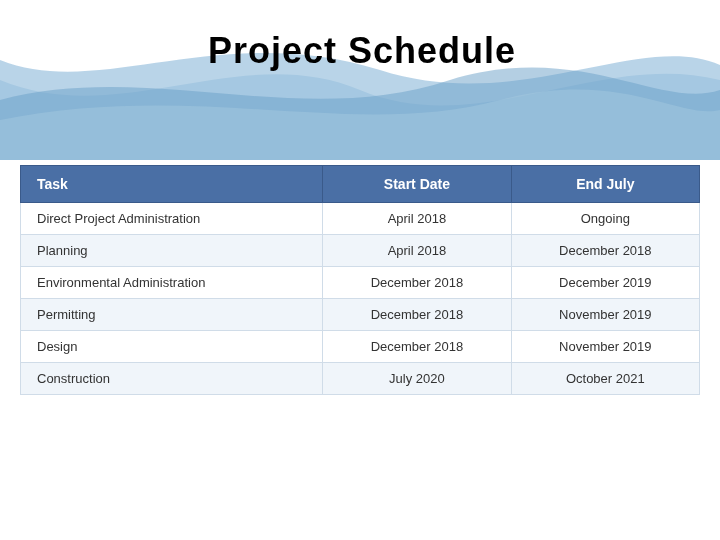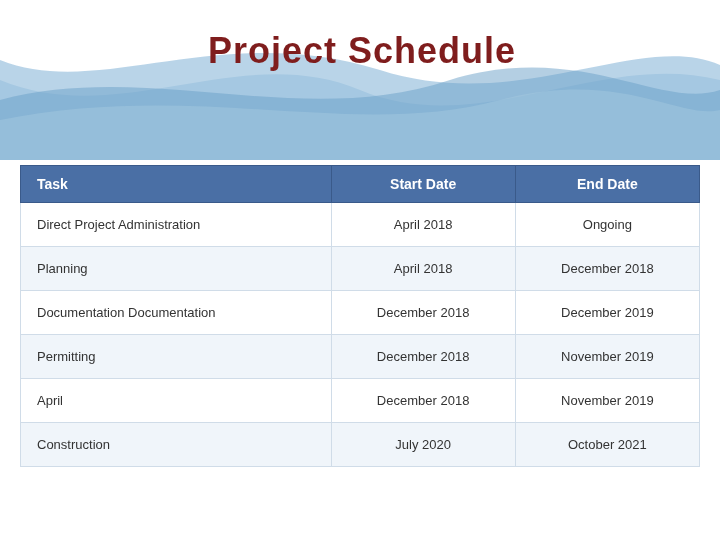--- a/index.html
+++ b/index.html
@@ -43,21 +43,21 @@
     }
 
     .page-title {
       position: absolute;
       top: 30px;
       left: 4px;
       right: 0;
       text-align: center;
       font-size: 36px;
       font-weight: 600;
-      color: #7f1d1d;
+      color: #000000;
       z-index: 10;
       letter-spacing: 1px;
     }
 
     
     .table-container {
       position: absolute;
       top: 165px;
       left: 20px;
       right: 20px;
@@ -89,21 +89,21 @@
     tbody tr {
       background-color: #ffffff;
       border-bottom: 1px solid #c8d8e8;
     }
 
     tbody tr:nth-child(even) {
       background-color: #f0f5fa;
     }
 
     tbody td {
-      padding: 14px 16px;
+      padding: 8px 16px;
       color: #333333;
       font-size: 13px;
       border: 1px solid #d0dce8;
       text-align: center;
     }
 
     tbody td:first-child {
       text-align: left;
     }
   </style>
@@ -126,46 +126,46 @@
 
     <h1 class="page-title">Project Schedule</h1>
   </div>
 
   <div class="table-container">
     <table>
       <thead>
         <tr>
           <th>Task</th>
           <th>Start Date</th>
-          <th>End Date</th>
+          <th>End July</th>
         </tr>
       </thead>
       <tbody id="table-body">
       <tr>
             <td>Direct Project Administration</td>
             <td>April 2018</td>
             <td>Ongoing</td>
           </tr>
           <tr>
             <td>Planning</td>
             <td>April 2018</td>
             <td>December 2018</td>
           </tr>
           <tr>
-            <td>Documentation Documentation</td>
+            <td>Environmental Administration</td>
             <td>December 2018</td>
             <td>December 2019</td>
           </tr>
           <tr>
             <td>Permitting</td>
             <td>December 2018</td>
             <td>November 2019</td>
           </tr>
           <tr>
-            <td>April</td>
+            <td>Design</td>
             <td>December 2018</td>
             <td>November 2019</td>
           </tr>
           <tr>
             <td>Construction</td>
             <td>July 2020</td>
             <td>October 2021</td>
           </tr>
         </tbody>
     </table>

